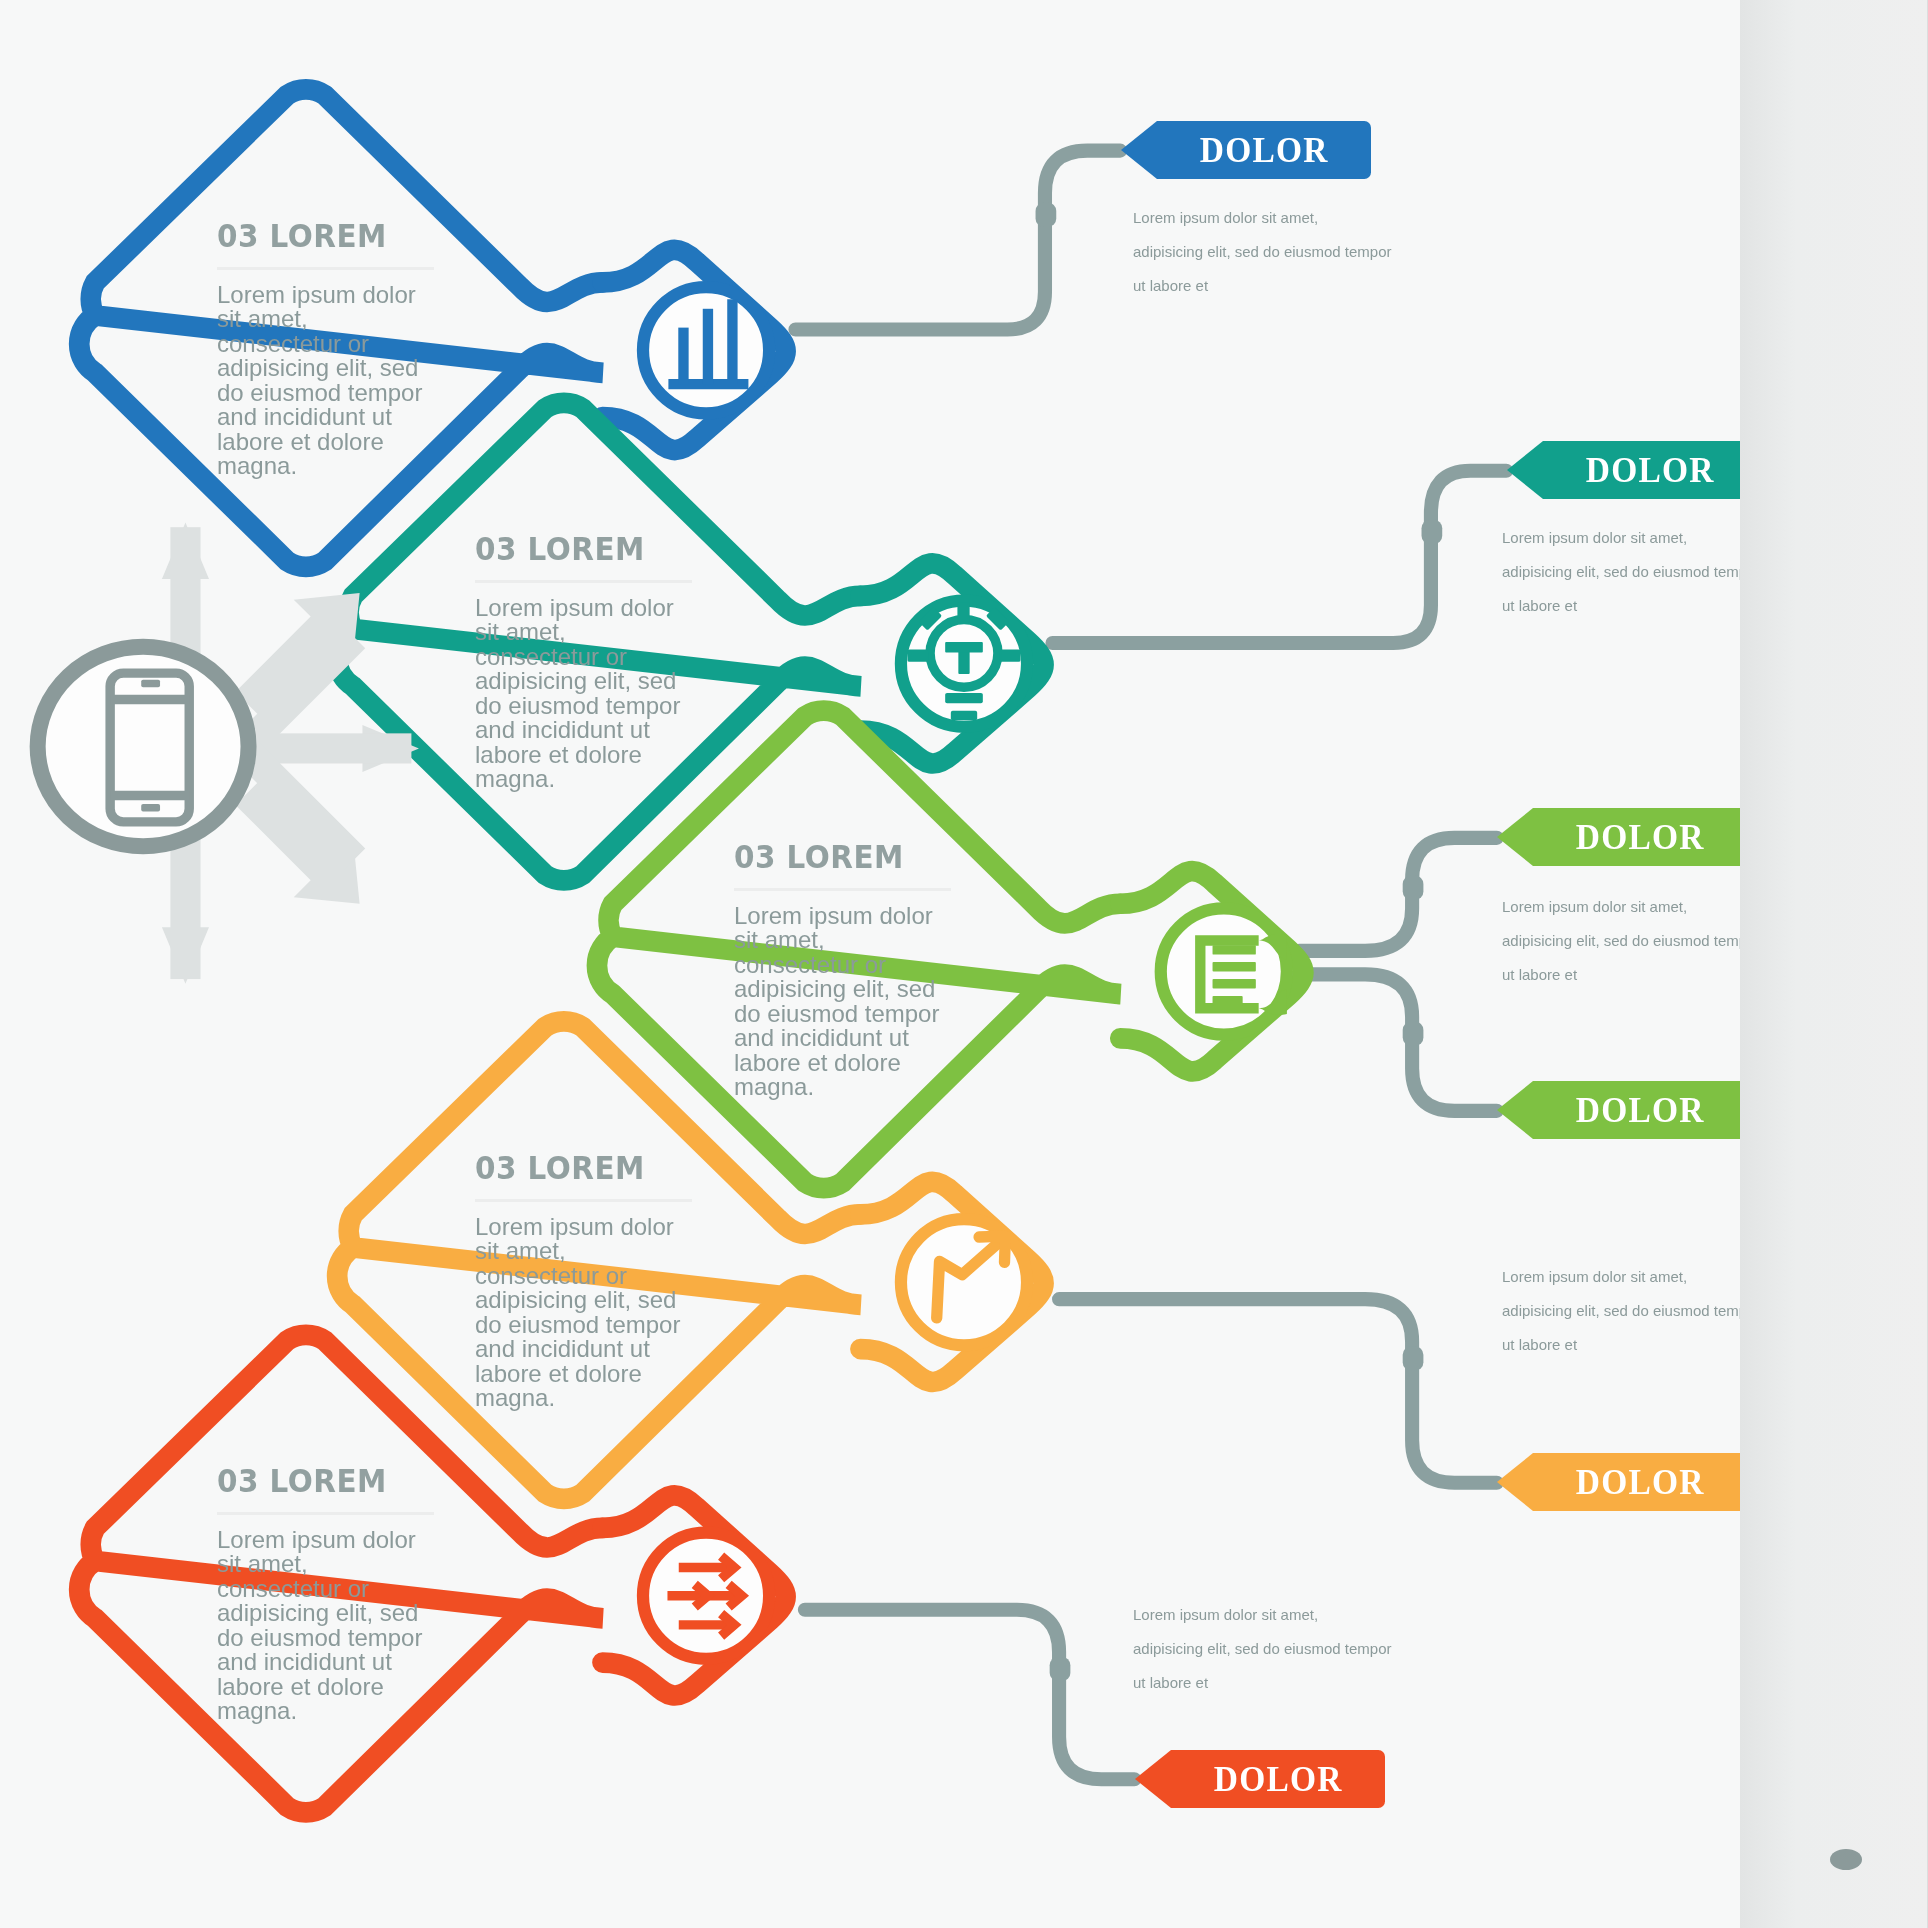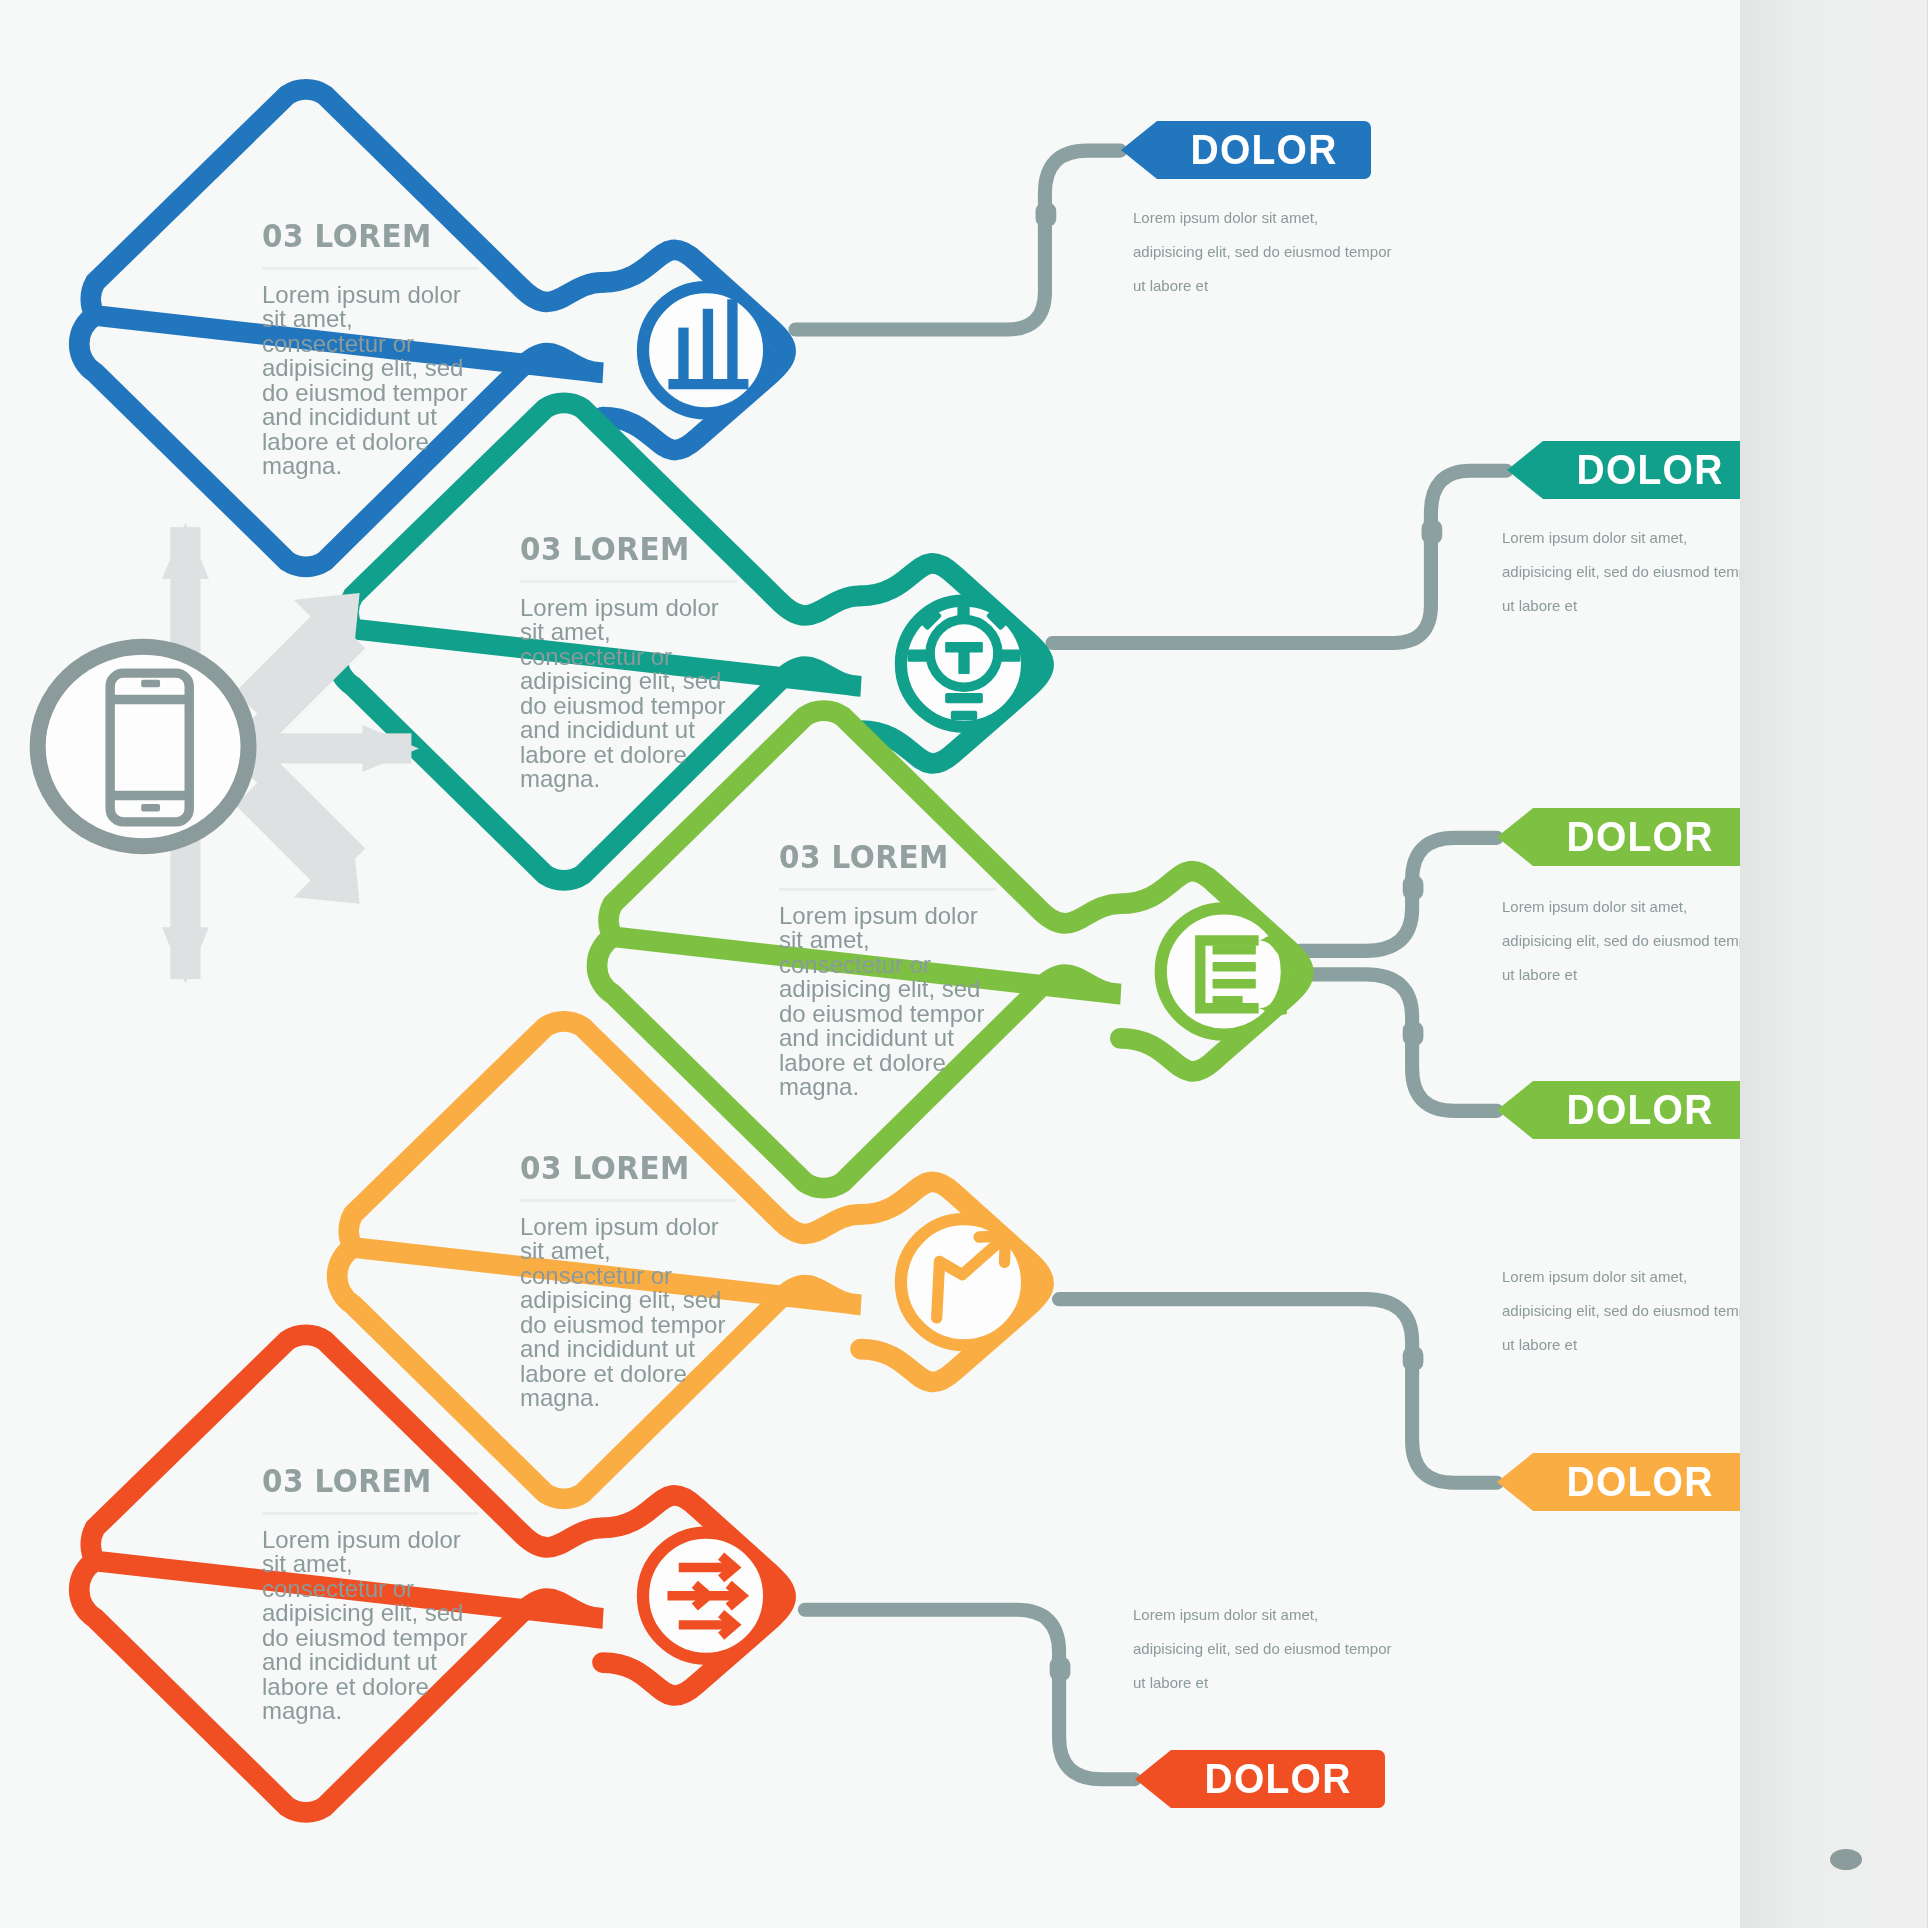--- a/index.html
+++ b/index.html
@@ -30,36 +30,36 @@
     transform:rotate(90deg) translate(0,-100%);
     font-size:23.5px;color:#8b9a9a;letter-spacing:0.1px;white-space:nowrap;
     line-height:41px;
   }
   .panel-dot{
     position:absolute;right:66px;bottom:58px;width:32px;height:21px;
     border-radius:50%;background:#8b9a9a;
   }
 
   
-  .dtext{position:absolute;width:217px;margin-left:45px;}
+  .dtext{position:absolute;width:217px;}
   .dtext .dtitle{
     font-size:32px;font-weight:bold;color:#92a0a0;letter-spacing:0.5px;
     white-space:nowrap;
     font-family:"DejaVu Sans", sans-serif;
     transform:scaleX(.92);transform-origin:left center;
   }
   .dtext .drule{height:2.8px;background:#eceded;margin:12.2px 0 13px 0;}
   .dtext .dbody{font-size:24px;line-height:24.5px;color:#8b9a9a;}
 
   
   .tag{
     position:absolute;height:58px;
     display:flex;align-items:center;justify-content:center;
-    color:#fff;font-weight:bold;font-size:42px;letter-spacing:1.3px;
-    font-family:Liberation Sans, sans-serif;
+    color:#fff;font-weight:bold;font-size:36px;letter-spacing:1.3px;
+    font-family:Liberation Serif, serif;
     border-radius:0 6.6px 6.6px 0;
     clip-path:polygon(36px 0, 100% 0, 100% 100%, 36px 100%, 0 50%);
     padding-left:36px;box-sizing:border-box;
   }
   .tag span{transform:scaleX(.93);display:inline-block;}
 
   
   .rtext{
     position:absolute;width:259px;
     font-size:15px;line-height:34px;color:#8b9a9a;

